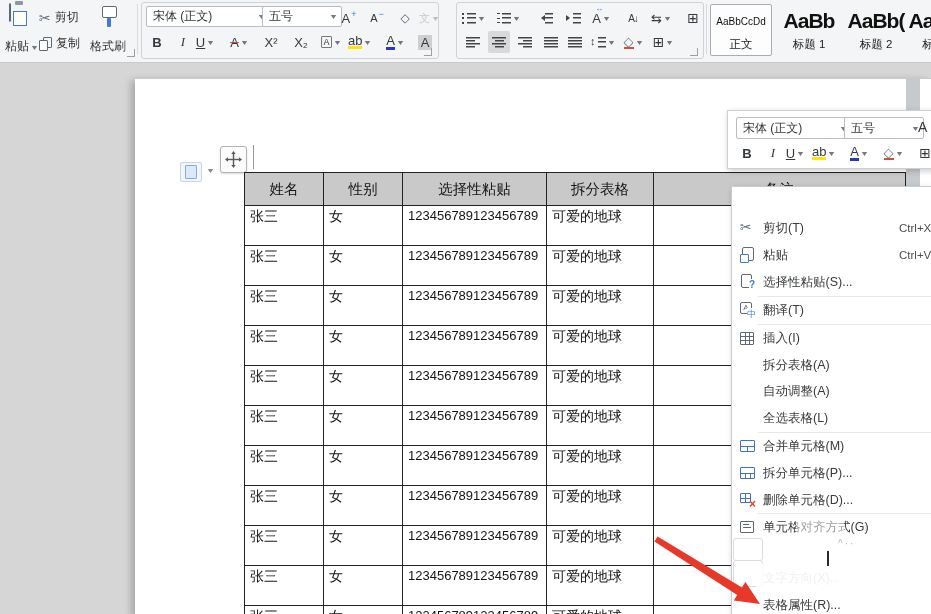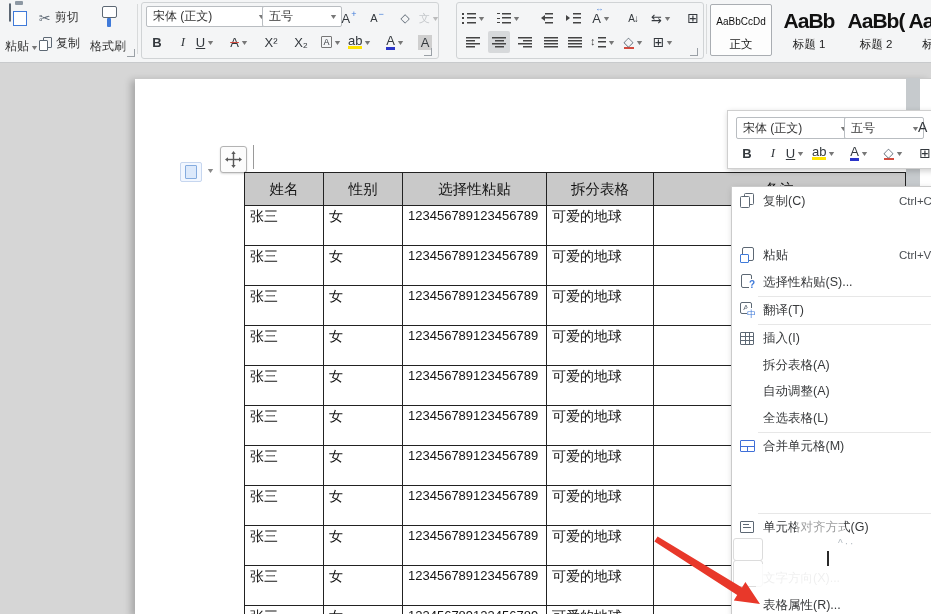--- a/index.html
+++ b/index.html
@@ -484,24 +484,24 @@
         <span class="ri ri-shading"></span>
         <span class="caret">▼</span>
       </span>
       <span class="rbtn abs" style="left: 186px; top: 31px;">
         <span class="ri ri-borders"></span>
       </span>
     </div>
 </div>
 
 <div id="context-menu" class="abs">
-    <div class="menu-item" style="top: 1px;">
-      <span class="mi mi-copy"></span>
-      <span class="mlabel">复制(C)</span>
-      <span class="mshort">Ctrl+C</span>
+    <div class="menu-item" style="top: 28px;">
+      <span class="mi mi-cut"></span>
+      <span class="mlabel">剪切(T)</span>
+      <span class="mshort">Ctrl+X</span>
     </div>
     <div class="menu-item" style="top: 55px;">
       <span class="mi mi-paste"></span>
       <span class="mlabel">粘贴</span>
       <span class="mshort">Ctrl+V</span>
     </div>
     <div class="menu-item" style="top: 82px;">
       <span class="mi mi-paste-special"></span>
       <span class="mlabel">选择性粘贴(S)...</span>
     </div>
@@ -521,20 +521,28 @@
     <div class="menu-item" style="top: 218px;">
       <span class="mlabel">全选表格(L)</span>
     </div>
     <div class="menu-item" style="top: 191px;">
       <span class="mlabel">自动调整(A)</span>
     </div>
     <div class="menu-sep" style="top: 245px;"></div>
     <div class="menu-item" style="top: 246px;">
       <span class="mi mi-merge-cells"></span>
       <span class="mlabel">合并单元格(M)</span>
+    </div>
+    <div class="menu-item" style="top: 273px;">
+      <span class="mi mi-split-cells"></span>
+      <span class="mlabel">拆分单元格(P)...</span>
+    </div>
+    <div class="menu-item" style="top: 300px;">
+      <span class="mi mi-delete-cells"></span>
+      <span class="mlabel">删除单元格(D)...</span>
     </div>
     <div class="menu-sep" style="top: 326px;"></div>
     <div class="menu-item" style="top: 327px;">
       <span class="mi mi-cell-align"></span>
       <span class="mlabel">单元格对齐方式(G)</span>
     </div>
     <div class="menu-item ghosted" style="top: 378px;">
       <span class="mi mi-text-direction"></span>
       <span class="mlabel">文字方向(X)...</span>
     </div>

